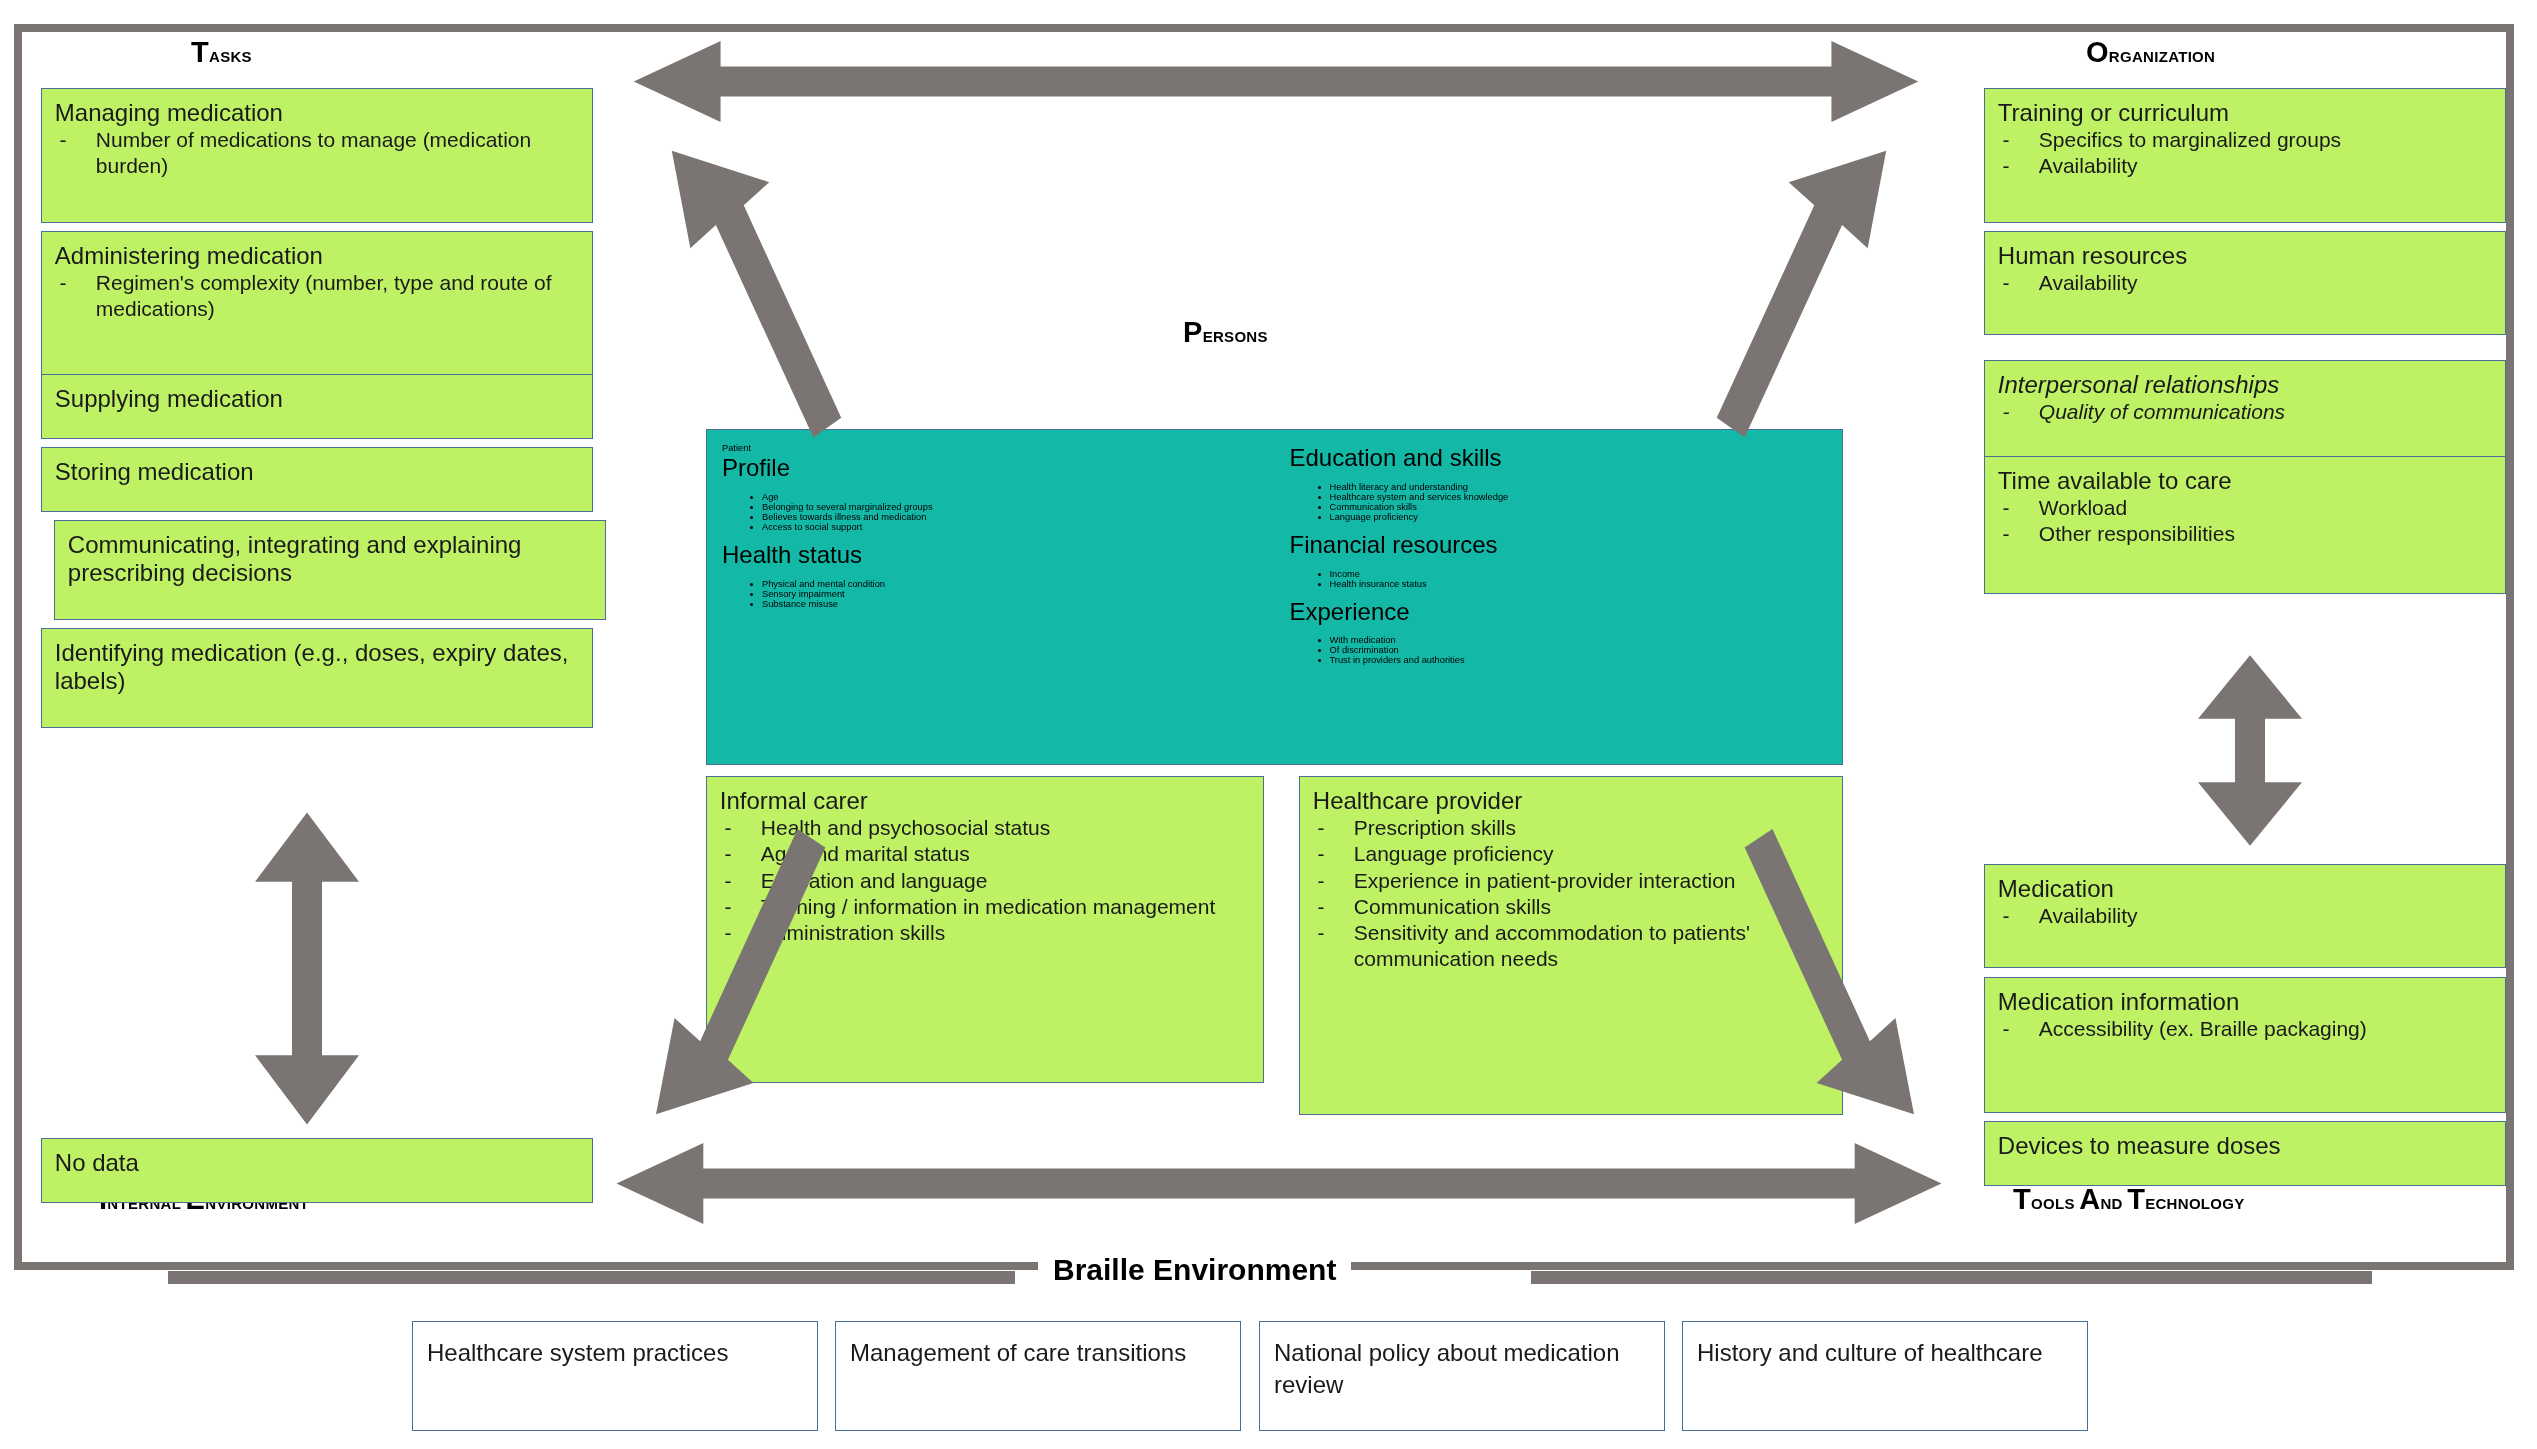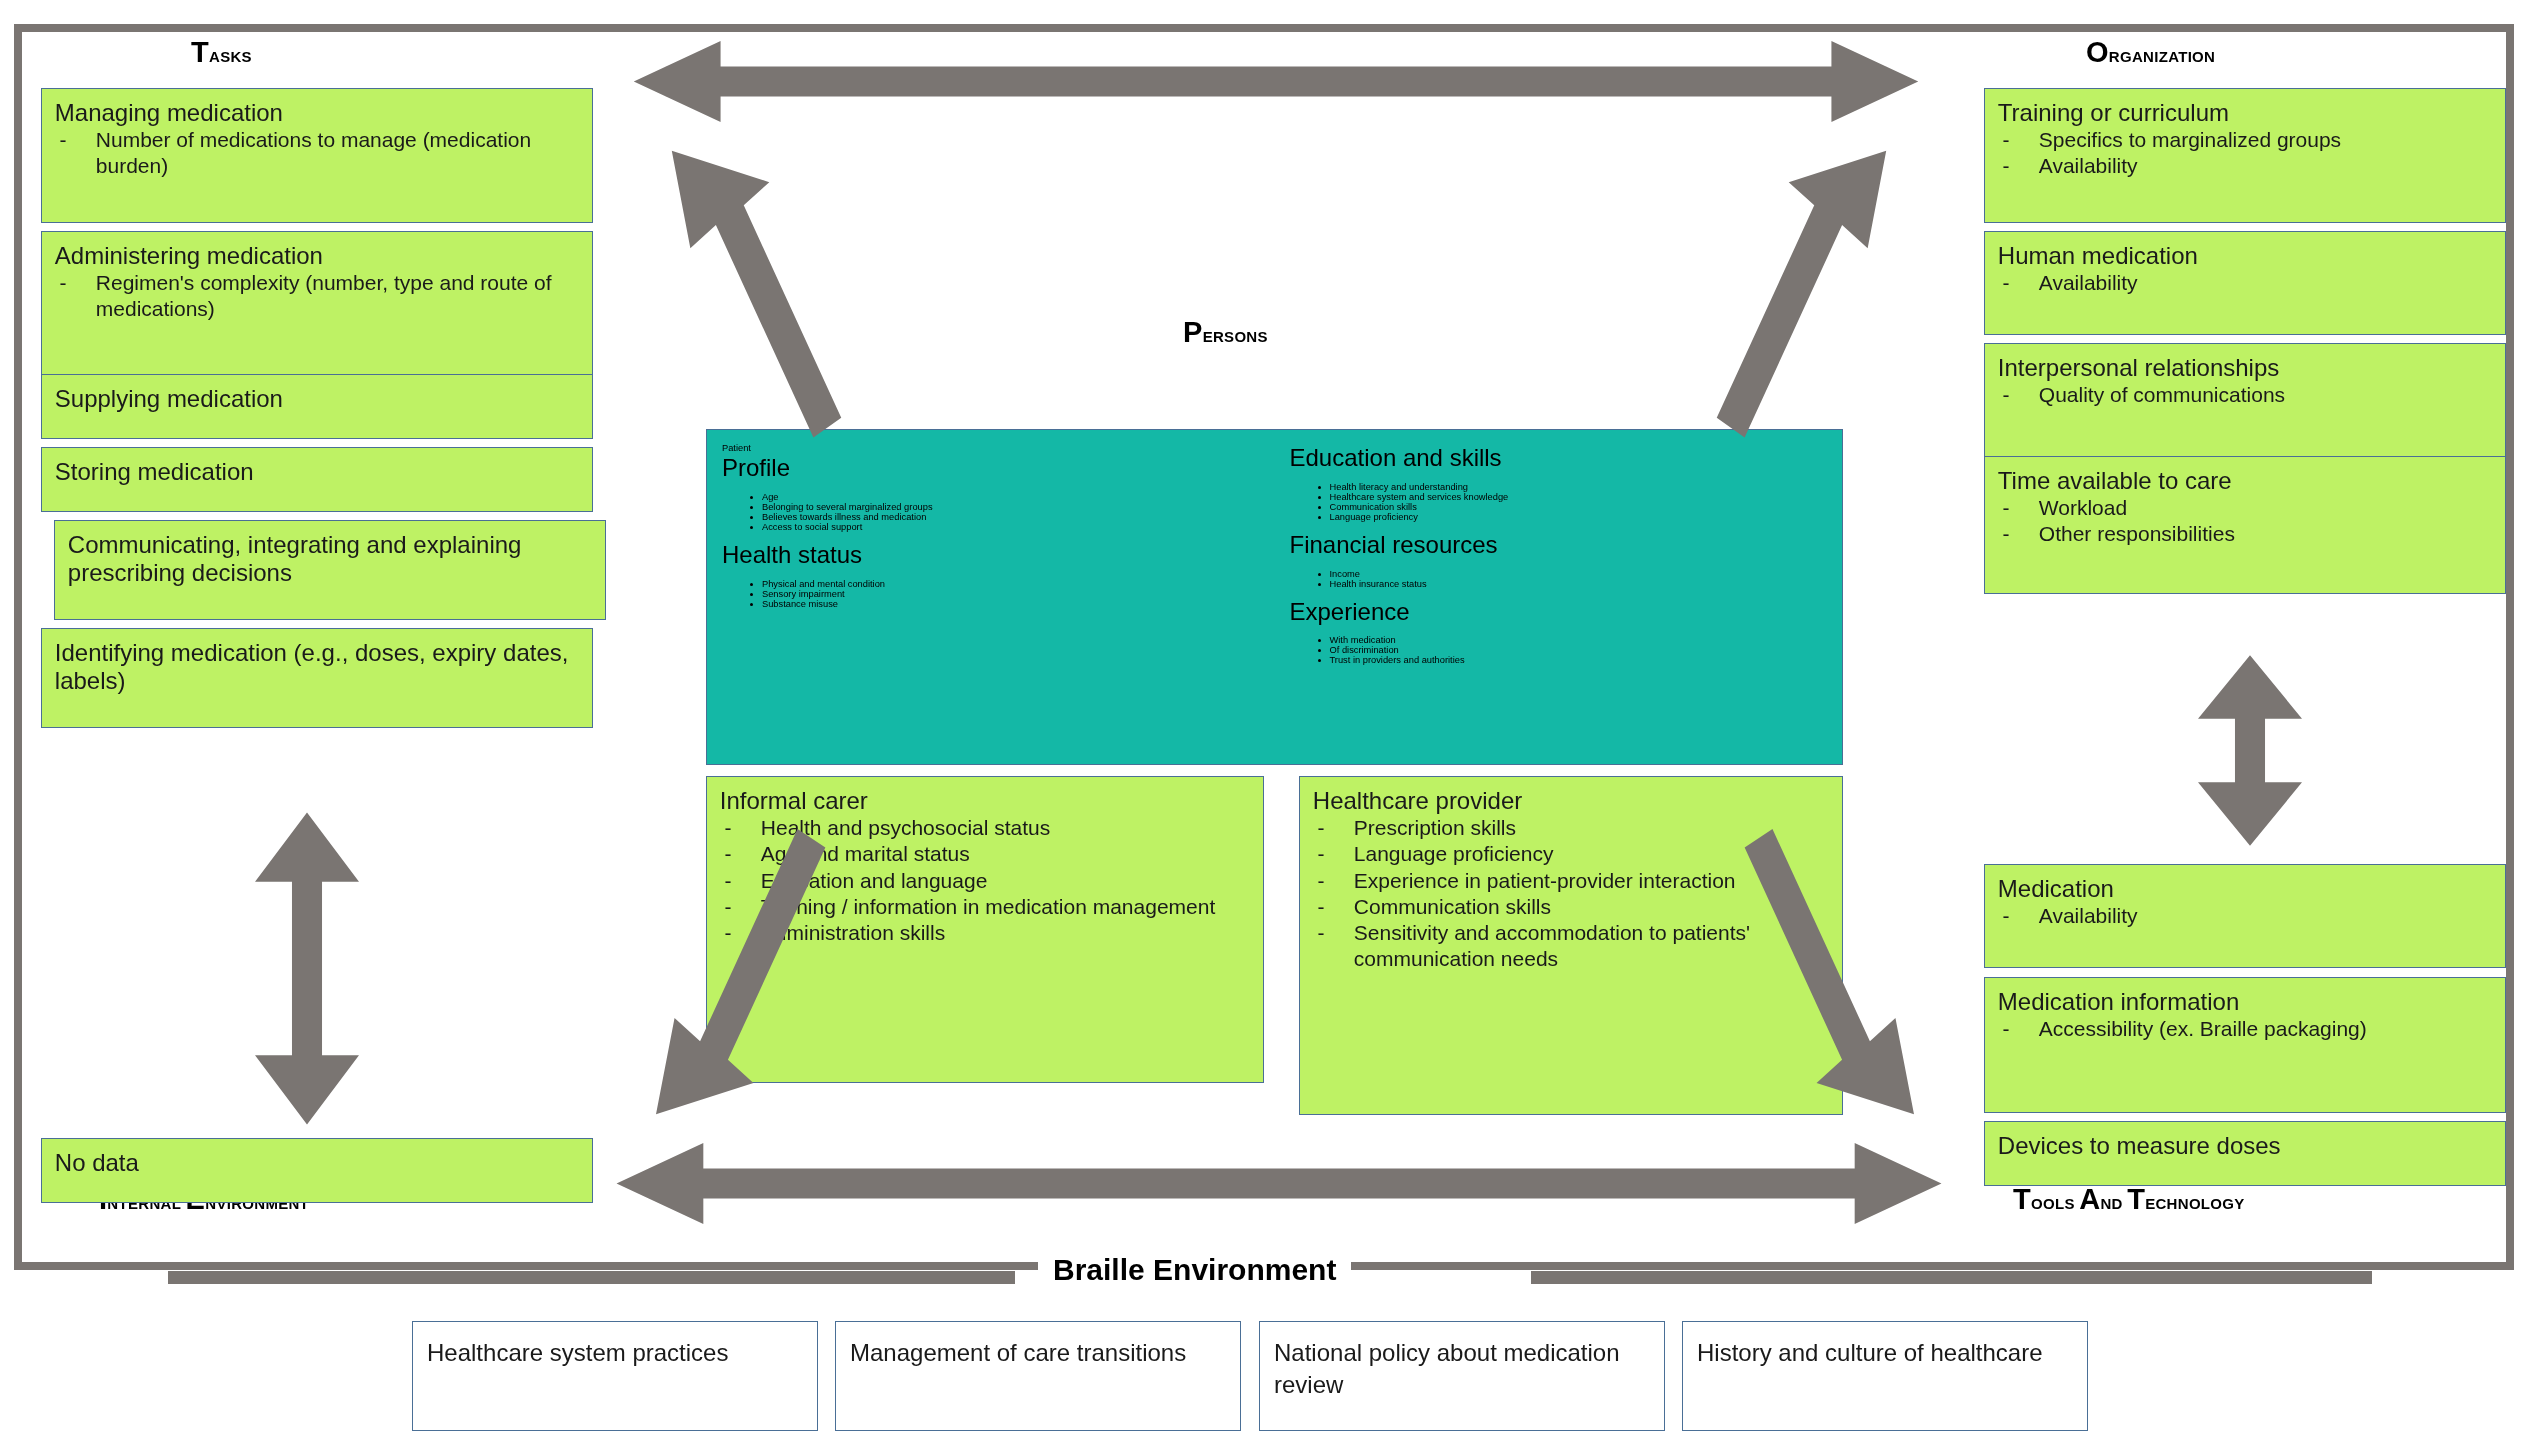--- a/index.html
+++ b/index.html
@@ -200,28 +200,28 @@
       <span class="title">Training or curriculum</span>
       <ul>
         <li>Specifics to marginalized groups</li>
         <li>Availability</li>
       </ul>
     </div>
   </div>
 
   <div class="card" style="left:1984px;top:231px;width:522px;height:104px;">
     <div class="pad">
-      <span class="title">Human medication</span>
+      <span class="title">Human resources</span>
       <ul>
         <li>Availability</li>
       </ul>
     </div>
   </div>
 
-  <div class="card" style="left:1984px;top:343px;width:522px;height:132px;">
+  <div class="card" style="left:1984px;top:360px;width:522px;height:132px;font-style:italic;">
     <div class="pad">
       <span class="title">Interpersonal relationships</span>
       <ul>
         <li>Quality of communications</li>
       </ul>
     </div>
   </div>
 
   <div class="card" style="left:1984px;top:456px;width:522px;height:138px;">
     <div class="pad">

